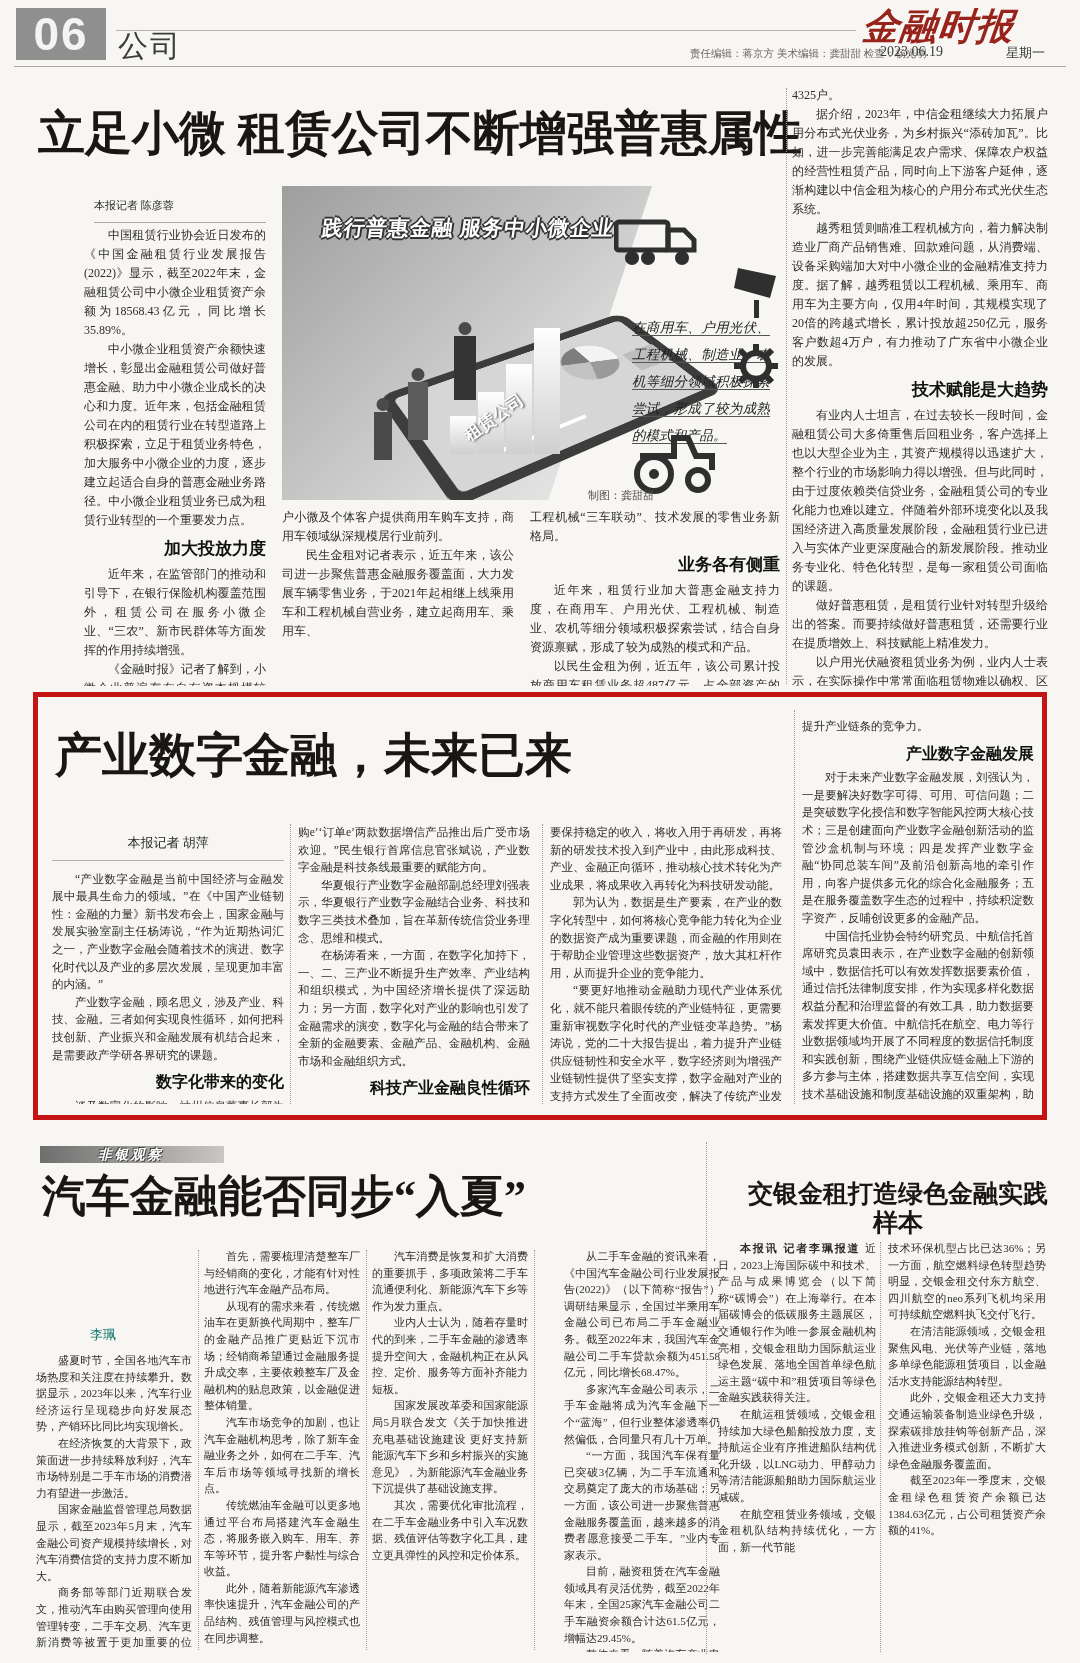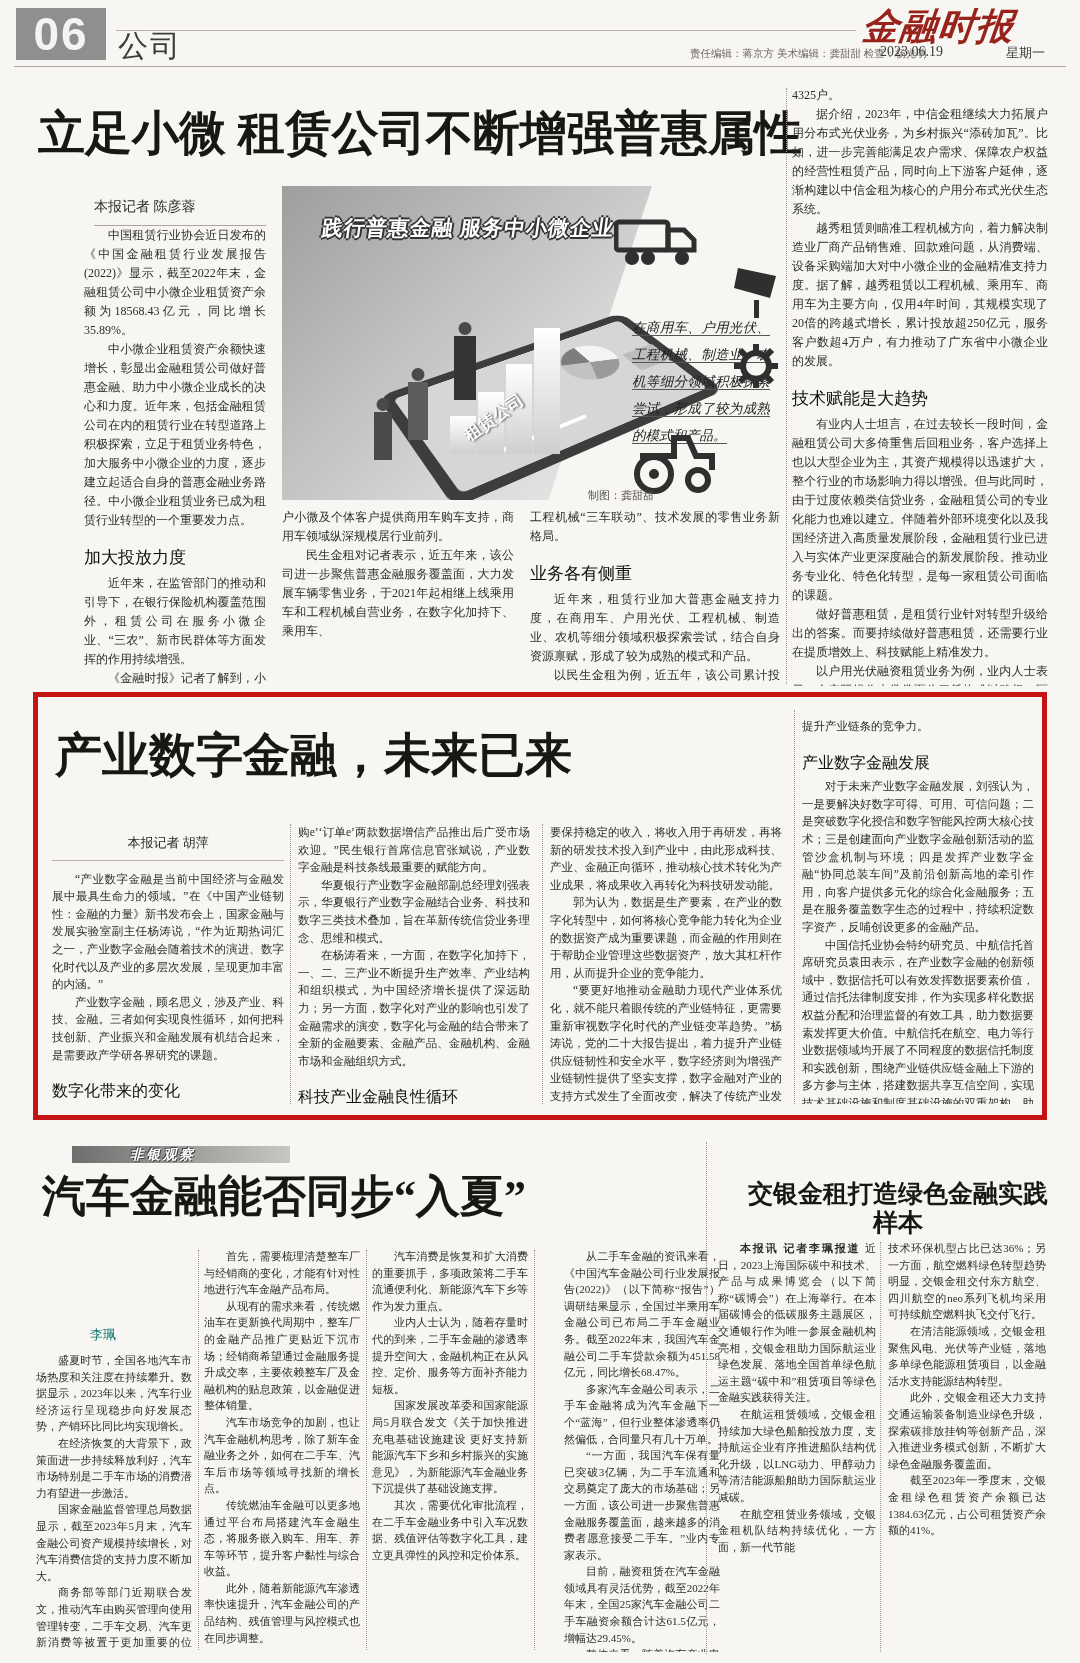--- a/index.html
+++ b/index.html
@@ -20,33 +20,33 @@
          font-family:"Liberation Sans",sans-serif;white-space:nowrap;text-align:right;}
   .dateline{left:880px;top:44px;width:120px;font-size:14px;color:#3a3a3a;}
   .weekday{left:1006px;top:44px;font-size:13px;color:#3a3a3a;}
   .hdr-rule{left:14px;top:66px;width:1052px;height:0;border-top:1px solid #aaa79f;}
 
   
   .headline{font-weight:bold;color:#181715;line-height:1.15;}
   .col{position:absolute;overflow:hidden;text-align:justify;}
   .col p{margin:0;text-indent:2em;}
   .col p.noind{text-indent:0;}
-  .xhead{font-family:"Liberation Sans",sans-serif;font-weight:normal;text-align:left;
-         color:#111;margin:18px 0 7px 0;text-indent:0;}
+  .xhead{font-family:"Liberation Sans",sans-serif;font-weight:bold;text-align:right;
+         color:#111;margin:9px 0 7px 0;text-indent:0;}
   .byl{text-align:center;font-size:13px;color:#2a2a2a;margin:2px 0 10px 0;
        border-bottom:1px solid #b5b2ac;padding-bottom:8px;}
   .a1 .col{font-size:12px;line-height:19px;}
   .a1 .xhead{font-size:17px;}
   .a2 .col{font-size:11.5px;line-height:17.6px;}
   .a2 .xhead{font-size:16px;}
   .a3 .col,.a4 .col{font-size:11px;line-height:16.6px;}
   .vdiv{position:absolute;width:0;border-left:1px dotted #9c9892;}
 
   
-  .byline1{left:94px;top:198px;font-size:14px;color:#2a2a2a;width:172px;
+  .byline1{left:94px;top:198px;font-size:11px;color:#2a2a2a;width:172px;
            border-bottom:1px solid #aaa79f;padding-bottom:9px;}
 
   
   .graphic{left:282px;top:186px;width:500px;height:314px;overflow:hidden;}
   .g-band{position:absolute;left:0;top:0;width:370px;height:314px;
           background:linear-gradient(135deg,#9e9e9e,#d9d9d9 70%,#ececec);
           clip-path:polygon(0 0,100% 0,72% 100%,0 100%);}
   .g-title{position:absolute;left:40px;top:28px;font-size:21px;font-weight:bold;
            color:#fff;letter-spacing:1px;transform:skewX(-8deg);
            text-shadow:-2px 0 #333,2px 0 #333,0 -2px #333,0 2px #333,1px 1px 0 #333;}
@@ -75,22 +75,22 @@
   .g-note{position:absolute;left:350px;top:128px;width:138px;font-size:13.5px;font-style:italic;
        line-height:2.0;color:#222;text-align:justify;}
   .g-note span{border-bottom:1px solid #555;}
   .g-ico{position:absolute;color:#2f2f2f;}
   .caption{left:588px;top:488px;font-size:11px;color:#55524d;font-family:"Liberation Sans",sans-serif;}
 
   
   .redbox{left:33px;top:692px;width:1004px;height:418px;border:5px solid #c41414;background:transparent;}
   .a2-headline{left:55px;top:728px;font-size:47px;}
   
-  .nyg-bar{left:40px;top:1146px;width:218px;height:17px;
-           background:linear-gradient(90deg,#6e6e6e,#c9c7c3);margin-left:32px;}
+  .nyg-bar{left:40px;top:1146px;width:184px;height:17px;
+           background:linear-gradient(90deg,#6e6e6e,#c9c7c3);}
   .nyg-label{position:absolute;left:58px;top:0px;font-size:13.5px;font-weight:bold;font-style:italic;
            color:#fff;letter-spacing:3px;text-shadow:1px 1px 0 #444,-1px -1px 0 #444;}
   .a3-headline{left:42px;top:1172px;font-size:44px;}
   .byline3{left:90px;top:1326px;font-size:13px;color:#0f766e;}
   .a4-headline{left:742px;top:1180px;font-size:25px;width:312px;text-align:center;}
   .a4 strong{font-family:"Liberation Sans",sans-serif;font-size:11px;}
 </style>
 </head>
 <body>
 
@@ -163,21 +163,21 @@
         <circle cx="26" cy="50" r="17" fill="none" stroke="#2f2f2f" stroke-width="6"></circle>
         <circle cx="26" cy="50" r="5" fill="#2f2f2f"></circle>
         <circle cx="70" cy="56" r="10" fill="none" stroke="#2f2f2f" stroke-width="6"></circle>
         <path d="M12 32 h34 v-18 h14 l8 18 h16 v14" fill="none" stroke="#2f2f2f" stroke-width="6"></path>
       </svg>
     </div>
     <div class="abs caption">制图：龚甜甜</div>
 
     <div class="col" style="left:282px;top:508px;width:232px;height:178px;">
         <p class="noind">户小微及个体客户提供商用车购车支持，商用车领域纵深规模居行业前列。</p>
-        <p>民生金租对记者表示，近五年来，该公司进一步聚焦普惠金融服务覆盖面，大力发展车辆零售业务，于2021年起相继上线乘用车和工程机械自营业务，在数字化加持下、乘用车、</p>
+        <p>民生金租对记者表示，近五年来，该公司进一步聚焦普惠金融服务覆盖面，大力发展车辆零售业务，于2021年起相继上线乘用车和工程机械自营业务，建立起商用车、乘用车、</p>
       </div>
     <div class="col" style="left:530px;top:508px;width:250px;height:178px;">
         <p class="noind">工程机械“三车联动”、技术发展的零售业务新格局。</p>
         <h3 class="xhead">业务各有侧重</h3>
         <p>近年来，租赁行业加大普惠金融支持力度，在商用车、户用光伏、工程机械、制造业、农机等细分领域积极探索尝试，结合自身资源禀赋，形成了较为成熟的模式和产品。</p>
         <p>以民生金租为例，近五年，该公司累计投放商用车租赁业务超487亿元，占全部资产的27.7%。车辆业务累计投放超1400万元，为69万余户中小微及零售客户提供融资租赁支持。</p>
       </div>
     <div class="col" style="left:792px;top:86px;width:256px;height:600px;">
         <p class="noind">4325户。</p>
         <p>据介绍，2023年，中信金租继续大力拓展户用分布式光伏业务，为乡村振兴“添砖加瓦”。比如，进一步完善能满足农户需求、保障农户权益的经营性租赁产品，同时向上下游客户延伸，逐渐构建以中信金租为核心的户用分布式光伏生态系统。</p>

